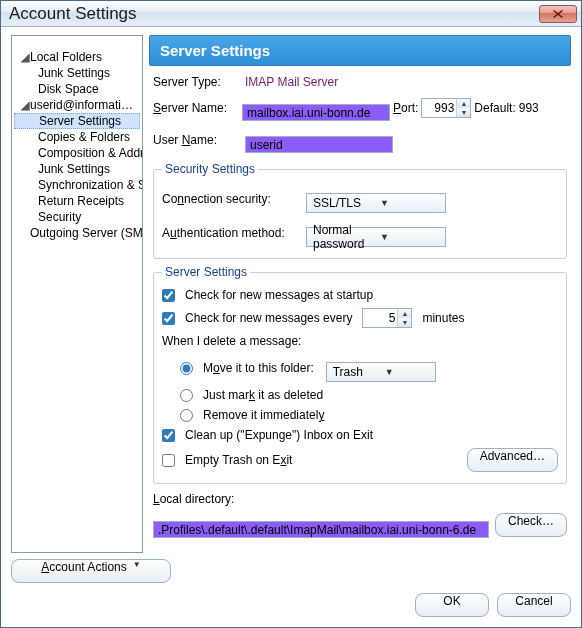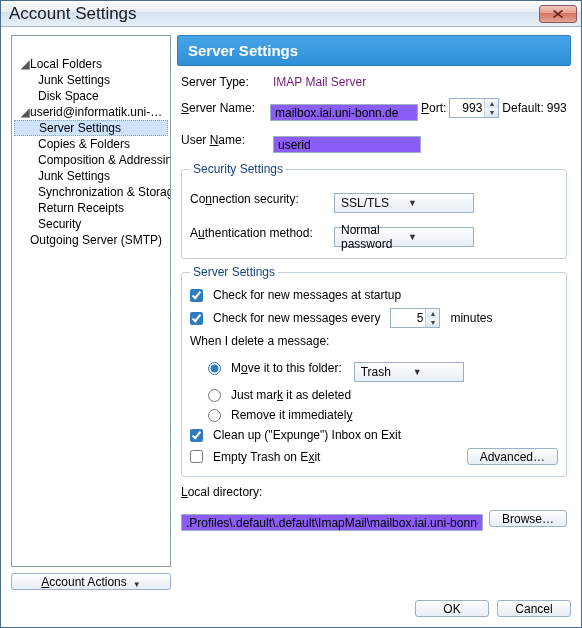--- a/index.html
+++ b/index.html
@@ -34,23 +34,23 @@
     background:linear-gradient(#f2c7c0,#e79d91 45%,#d37463 46%,#e7a294);
     display:flex;align-items:center;justify-content:center;
     color:#5a1a10; font-weight:bold;
   }
   .body {
     flex:1; display:flex; flex-direction:column;
     padding:8px 10px 10px 10px;
   }
   .cols { flex:1; display:flex; gap:6px; min-height:0;}
   .tree {
-    width:160px; border:1px solid #8a9aab;
+    width:132px; border:1px solid #8a9aab;
     background:#fff;
-    padding:20px 2px;
+    padding:13px 2px;
     overflow:hidden;
     font-size:12px;
     color:#000;
   }
   .tnode { padding:1px 2px 1px 6px; white-space:nowrap; cursor:default;}
   .tnode .tw { display:inline-block; width:10px; text-align:center; color:#555;}
   .tchild { padding:1px 2px 1px 24px; white-space:nowrap; cursor:default;}
   .tchild2 { padding:1px 2px 1px 16px; white-space:nowrap; cursor:default;}
   .sel { background:#cfe3ff; border:1px dotted #7aa7d9; padding-top:0;padding-bottom:0;}
   .ellipsis { overflow:hidden; text-overflow:ellipsis; }
@@ -84,23 +84,23 @@
   legend { color:#15428b; padding:0 3px; font-size:12px;}
   .dd {
     display:inline-flex; align-items:center;
     border:1px solid #9cb0c6; height:20px; min-width:140px;
     background:linear-gradient(#fdfefe,#e7eef6);
     padding:0 4px 0 6px; gap:6px;margin-top:8px;
   }
   .dd span { flex:1; }
   .dd .ar { font-size:9px; color:#333; }
   .btn {
-    display:inline-flex; align-items:flex-end; justify-content:center;
-    height:17px; padding:0 12px;
-    border:1px solid #9cb0c6; border-radius:3px;
+    display:inline-flex; align-items:flex-start; justify-content:center;
+    height:24px; padding:0 12px;
+    border:1px solid #9cb0c6; border-radius:8px;
     background:linear-gradient(#fdfefe,#e7eef6);
     font:inherit; cursor:default; gap:6px;
   }
   .chk, .rad { vertical-align:middle; accent-color:#2f7bbd; margin:0 4px 0 0;}
   .floatR { margin-left:auto; }
   .small-gap { gap:3px; }
   .footer {
     display:flex; justify-content:flex-end; gap:8px;
     padding-top:10px;
   }
@@ -239,21 +239,21 @@
                 </button>
             </div>
           </fieldset>
 
           <div class="row" style="padding-top:4px">
             <span><span class="uline">L</span>ocal directory:</span>
           </div>
           <div class="row">
             <input class="txt" style="flex: 1 1 0%;" value=".Profiles\.default\.default\ImapMail\mailbox.iai.uni-bonn-6.de">
             <button class="btn">
-                <span>Browse…</span>
+                <span>Check…</span>
               </button>
           </div>
 
         </div>
       </div>
     </div>
 
     <div class="acct-actions-row">
       <button class="btn acct-btn">
         <span><span class="uline">A</span>ccount Actions</span>

